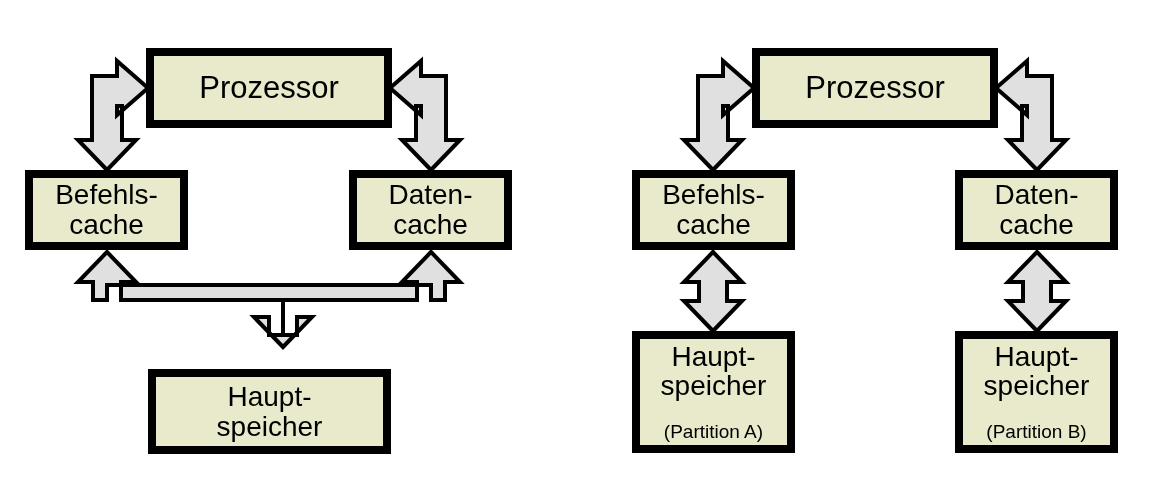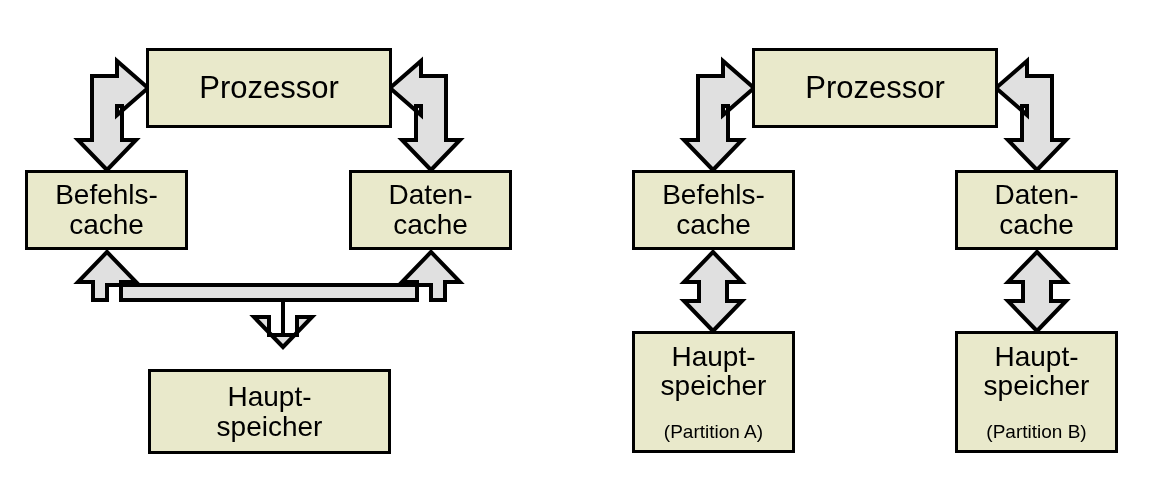--- a/index.html
+++ b/index.html
@@ -24,21 +24,21 @@
     left: 0;
     top: 0;
     width: 1161px;
     height: 498px;
     pointer-events: none;
   }
   .node {
     position: absolute;
     box-sizing: border-box;
     background: #e9e9cb;
-    border: 3px solid #0369a1;
+    border: 8px solid #0369a1;
     display: flex;
     flex-direction: column;
     align-items: center;
     justify-content: center;
     text-align: right;
     color: #000000;
     line-height: 1.06;
     z-index: 3;
   }
   .node .line {

